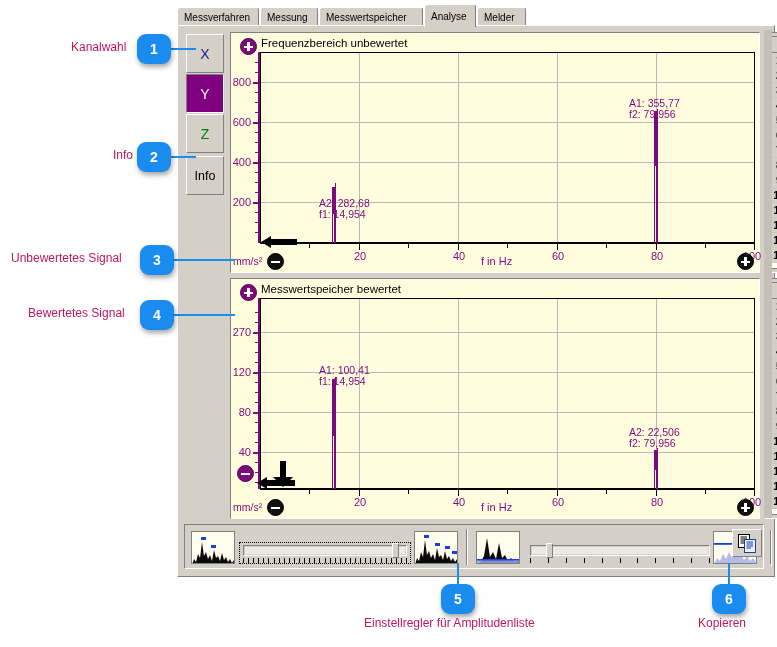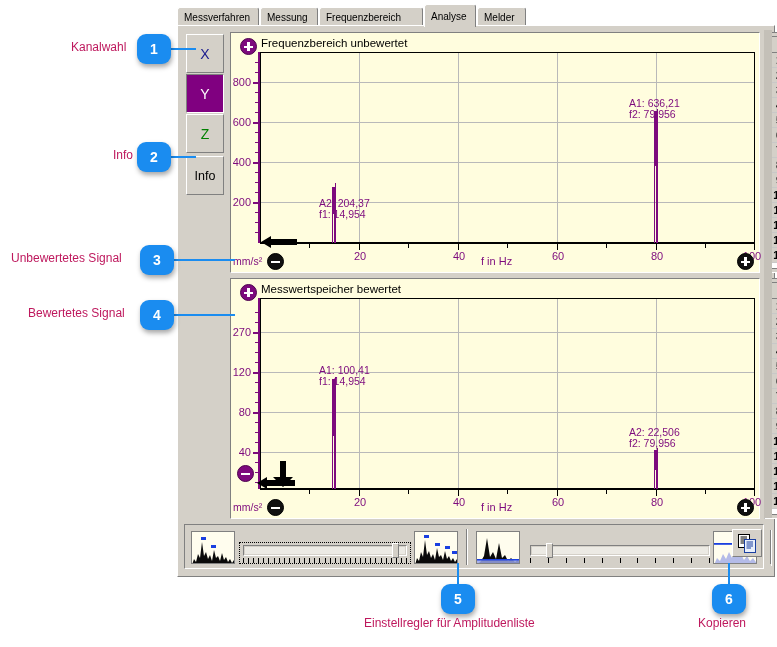--- a/index.html
+++ b/index.html
@@ -160,21 +160,21 @@
   #winscroll{
     position:absolute;right:2px;top:4px;width:8px;height:488px;background:#c4c0b8;
   }
 </style>
 </head>
 <body>
 
 <div id="tabstrip">
   <div class="tab" style="left:0;width:82px;"><span>Messverfahren</span></div>
   <div class="tab" style="left:83px;width:58px;"><span>Messung</span></div>
-  <div class="tab" style="left:142px;width:104px;"><span>Frequenzbereich</span></div>
+  <div class="tab" style="left:142px;width:104px;"><span>Messwertspeicher</span></div>
   <div class="tab active" style="left:247px;width:52px;"><span>Analyse</span></div>
   <div class="tab" style="left:300px;width:49px;"><span>Melder</span></div>
 </div>
 <div id="tabline"></div>
 
 <div id="window">
  <div id="win-inner">
 
   <div class="chbtn" id="btn-x">
         <span>X</span>
@@ -245,29 +245,29 @@
     <div class="xtick-lbl" style="left:113px;top:217px;width:32px;">20</div>
     <div class="xtick-lbl" style="left:212px;top:217px;width:32px;">40</div>
     <div class="xtick-lbl" style="left:311px;top:217px;width:32px;">60</div>
     <div class="xtick-lbl" style="left:410px;top:217px;width:32px;">80</div>
     <div class="xtick-lbl" style="left:505px;top:217px;width:32px;">100</div>
 
     <div class="spike-hollow" style="left:101px;top:180px;height:30px;"></div>
     <div class="spike-solid" style="left:101px;top:154px;height:27px;"></div>
     <div class="spike-hollow" style="left:104px;top:150px;height:60px;width:1px;border-right:none;"></div>
     <div class="spike-lbl" style="left:88px;top:165px;">
-      <span>A2: 204,37</span><br>
+      <span>A2: 282,68</span><br>
       <span>f1: 14,954</span>
     </div>
 
     <div class="spike-hollow" style="left:423px;top:132px;height:78px;"></div>
     <div class="spike-solid" style="left:423px;top:78px;height:55px;"></div>
     <div class="spike-hollow" style="left:426px;top:76px;height:134px;width:1px;border-right:none;"></div>
     <div class="spike-lbl" style="left:398px;top:65px;">
-      <span>A1: 636,21</span><br>
+      <span>A1: 355,77</span><br>
       <span>f2: 79,956</span>
     </div>
 
     <svg style="position:absolute;left:28px;top:201px;" width="40" height="16">
       <polygon points="2,8 12,2 12,5 38,5 38,11 12,11 12,14" fill="#000"></polygon>
     </svg>
 
     <div class="unit-lbl" style="left:2px;top:222px;">mm/s²</div>
     <div class="circ black" style="left:36px;top:220px;"></div>
     <div class="axis-caption" style="left:250px;top:222px;">f in Hz</div>

